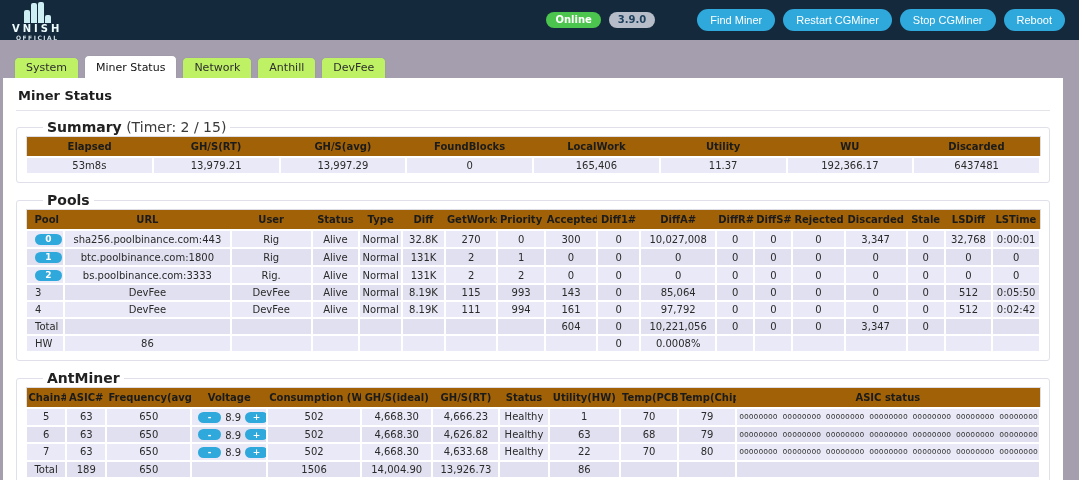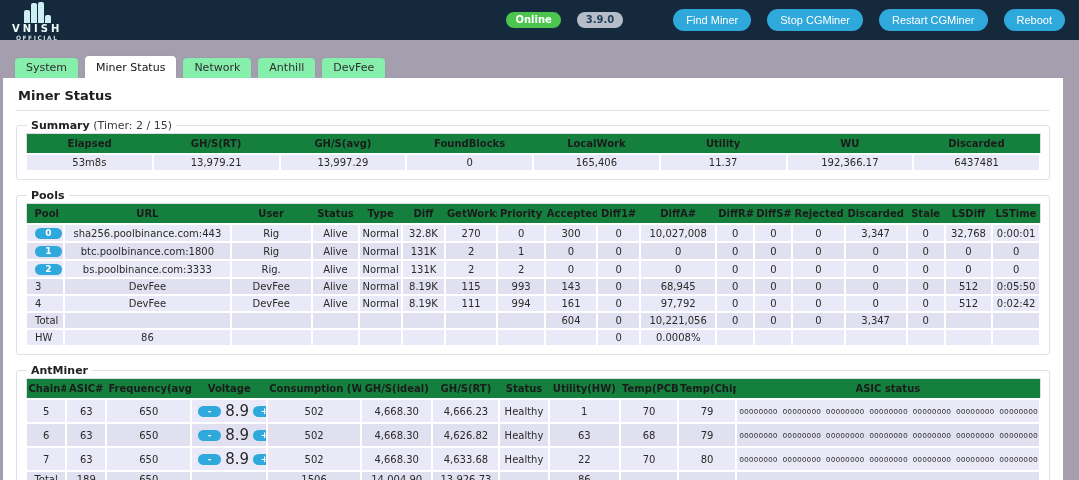--- a/index.html
+++ b/index.html
@@ -18,56 +18,56 @@
   }
   .logo { display:flex; flex-direction:column; align-items:center; line-height:1; padding-top:2px; }
   .logo-bars { display:flex; align-items:flex-end; gap:1px; height:21px; }
   .logo-bars i { display:block; width:6px; background:#cdeef2; border-radius:2px 2px 0 0; }
   .logo-bars i:nth-child(1){ height:13px; }
   .logo-bars i:nth-child(2){ height:20px; }
   .logo-bars i:nth-child(3){ height:21px; }
   .logo-bars i:nth-child(4){ height:8px; }
   .logo-title { font-size:10px; font-weight:bold; letter-spacing:3px; color:#eefcfd; margin-top:1px; }
   .logo-sub { font-size:6px; font-weight:bold; letter-spacing:1.5px; color:#cfdbe2; margin-top:1px; }
-  .top-right { display:flex; align-items:center; gap:16px; }
+  .top-right { display:flex; align-items:center; gap:8px; }
   .badge { display:inline-block; border-radius:9px; font-size:10px; font-weight:bold; padding:2px 9px; line-height:1.2; }
   .badge.online { background:#4cc54e; color:#fff; }
   .badge.version { background:#b6bdc9; color:#20415e; margin-right:34px; }
   .topbtn {
     background:#2fa8dc; color:#fff; border:none; border-radius:12px;
     font-family:Liberation Sans, sans-serif; font-size:11px; padding:4px 13px; line-height:1.3;
     cursor:pointer;
   }
   
   .tabbar { display:flex; align-items:flex-end; gap:5px; padding:16px 0 0 14px; height:38px; }
   .tab {
-    background:#86efac; border:1px solid #a09aa9; border-bottom:none;
+    background:#bef264; border:1px solid #a09aa9; border-bottom:none;
     border-radius:5px 5px 0 0; padding:3px 11px 4px; font-size:11px; color:#2e2e2e;
     cursor:pointer; white-space:nowrap;
   }
   .tab.active { background:#fff; padding-top:5px; color:#111; }
   
   .content {
     background:#fff; margin:0 16px 13px 3px; padding:7px 13px 2px;
     min-height:389px;
   }
   .page-title {
     font-size:13px; font-weight:bold; color:#1d1d1d;
     padding:3px 0 7px 2px; border-bottom:1px solid #e3e3ea; margin-bottom:8px;
   }
   fieldset {
     border:1px solid #e0e0ea; border-radius:3px;
     margin:0 0 9px; padding:1px 8px 7px;
   }
-  legend { font-size:11px; padding:0 4px; margin-left:2px; color:#222; }
+  legend { font-size:14px; padding:0 4px; margin-left:18px; color:#222; }
   legend .lg-b { font-weight:bold; }
   legend .lg-n { font-weight:normal; color:#3a3a3a; }
   
   table.grid { width:100%; border-collapse:collapse; table-layout:fixed; background:#fff; border:1px solid #dddde6; }
-  .grid th { font-weight:bold; font-size:10px; color:#1b1b1b; padding:4px 2px; background:#15803d; white-space:nowrap; overflow:hidden; }
+  .grid th { font-weight:bold; font-size:10px; color:#1b1b1b; padding:4px 2px; background:#a16207; white-space:nowrap; overflow:hidden; }
   .grid td {
     font-size:10px; color:#2a2a2a; text-align:center; padding:2px 2px;
     background:#e9e9f7; border:2px solid #fff; white-space:nowrap; overflow:hidden;
   }
   .grid tbody tr:nth-child(even) td { background:#e0e0f0; }
   
   .summary-table th { width:12.5%; }
   .pools-table th:nth-child(1){width:4%} .pools-table th:nth-child(2){width:17.5%}
   .pools-table th:nth-child(3){width:8.5%} .pools-table th:nth-child(4){width:5%}
   .pools-table th:nth-child(5){width:4.5%} .pools-table th:nth-child(6){width:4.5%}
@@ -88,43 +88,43 @@
   .pool-badge {
     display:inline-block; min-width:27px; background:#2fa8dc; color:#fff;
     border-radius:8px; font-size:9px; font-weight:bold; line-height:11px;
     text-align:center; padding:0 2px;
   }
   .step-btn {
     background:#2fa8dc; color:#fff; border:none; border-radius:6px;
     font-size:9px; font-weight:bold; line-height:10px; height:11px; width:23px;
     padding:0; margin:0 4px; cursor:pointer; vertical-align:middle; font-family:inherit;
   }
-  .step-val { font-size:15px; vertical-align:middle; }
+  .step-val { font-size:10px; vertical-align:middle; }
   td.asic { font-family:"DejaVu Sans Mono","Liberation Mono",monospace; font-size:8px; color:#3a3a3a; text-align:center; }
 </style>
 </head>
 <body>
 
 <div class="topbar">
   <div class="logo">
     <div class="logo-bars">
         <i></i>
         <i></i>
         <i></i>
         <i></i>
       </div>
     <div class="logo-title">VNISH</div>
     <div class="logo-sub">OFFICIAL</div>
   </div>
   <div class="top-right">
     <span class="badge online">Online</span>
     <span class="badge version">3.9.0</span>
     <button class="topbtn">Find Miner</button>
+    <button class="topbtn">Restart CGMiner</button>
     <button class="topbtn">Stop CGMiner</button>
-    <button class="topbtn">Restart CGMiner</button>
     <button class="topbtn">Reboot</button>
   </div>
 </div>
 
 <div class="tabbar">
   <div class="tab">System</div>
   <div class="tab active">Miner Status</div>
   <div class="tab">Network</div>
   <div class="tab">Anthill</div>
   <div class="tab">DevFee</div>
@@ -258,21 +258,21 @@
             <td>3</td>
             <td>DevFee</td>
             <td>DevFee</td>
             <td>Alive</td>
             <td>Normal</td>
             <td>8.19K</td>
             <td>115</td>
             <td>993</td>
             <td>143</td>
             <td>0</td>
-            <td>68,945</td>
+            <td>85,064</td>
             <td>0</td>
             <td>0</td>
             <td>0</td>
             <td>0</td>
             <td>0</td>
             <td>512</td>
             <td>0:05:50</td>
           </tr>
           <tr>
             <td>4</td>

